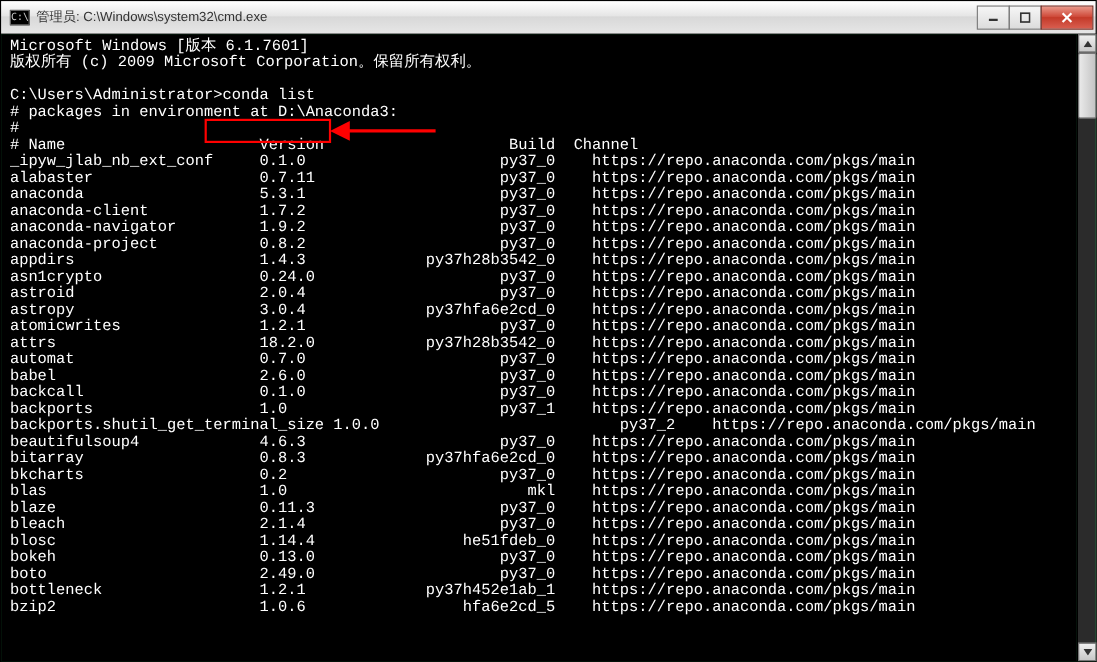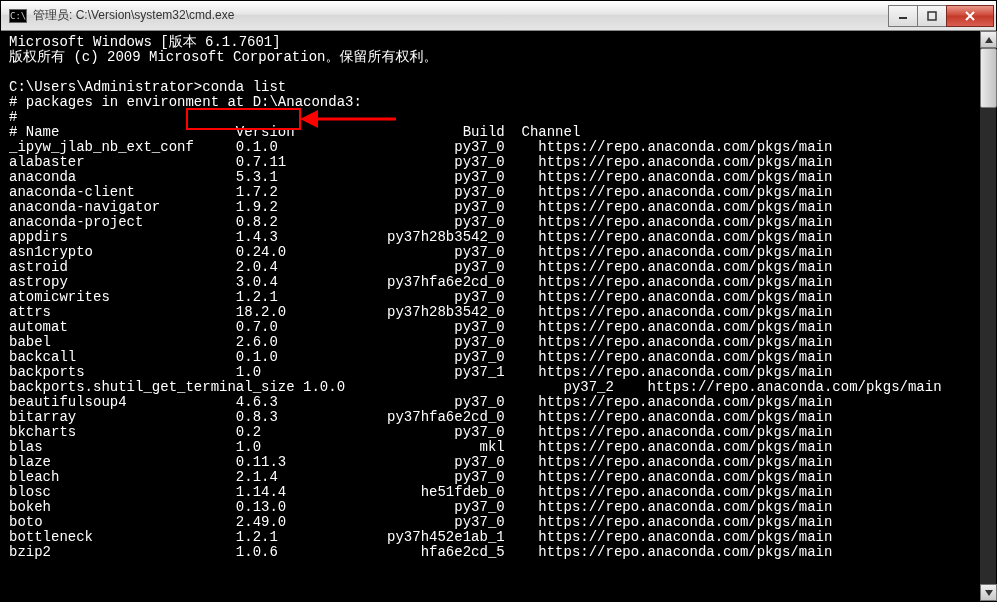--- a/index.html
+++ b/index.html
@@ -119,21 +119,21 @@
     pointer-events: none;
   }
   .row { white-space: pre; }
 </style>
 </head>
 <body>
 
 <div class="window">
   <div class="titlebar">
     <div class="titlebar-icon">C:\</div>
-    <div class="titlebar-text">管理员: C:\Version\system32\cmd.exe</div>
+    <div class="titlebar-text">管理员: C:\Windows\system32\cmd.exe</div>
     <div class="win-buttons">
       <div class="win-btn">
         <svg width="10" height="10">
             <line x1="1" y1="7" x2="9" y2="7" stroke="#333" stroke-width="2"></line>
           </svg>
       </div>
       <div class="win-btn">
         <svg width="10" height="10">
             <rect x="1" y="1" width="8" height="8" fill="none" stroke="#333" stroke-width="1.5"></rect>
           </svg>

